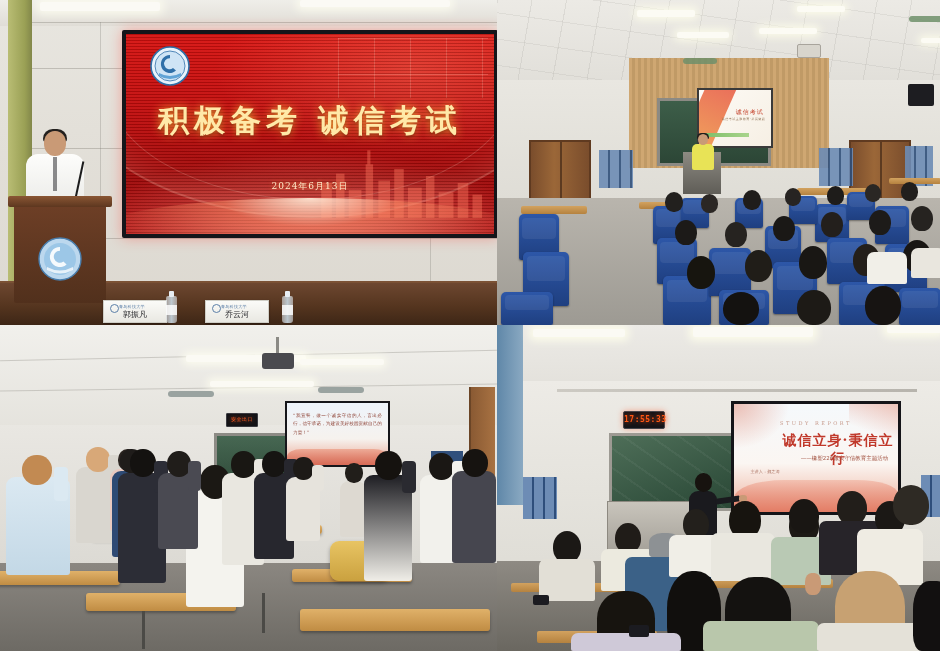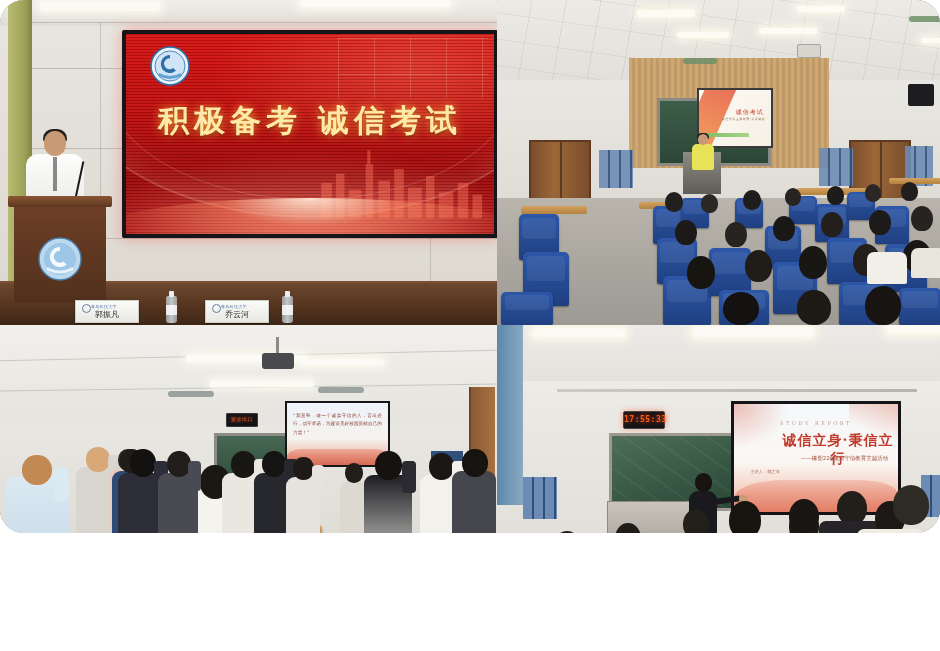--- a/index.html
+++ b/index.html
@@ -1,17 +1,17 @@
 <!DOCTYPE html>
 <html><head>
 <meta charset="utf-8">
 <style>
   html,body{margin:0;padding:0;background:#fff;}
   body{font-family:"Liberation Sans","DejaVu Sans",sans-serif;}
-  #collage{position:relative;width:940px;height:533px;overflow:hidden;background:#2a2a2a;border-radius:24px;}
+  #collage{position:relative;width:940px;height:651px;overflow:hidden;background:#2a2a2a;}
 
   .panel{position:absolute;overflow:hidden;}
   #p1{left:0;top:0;width:497px;height:325px;}
   #p2{left:497px;top:0;width:443px;height:325px;}
   #p3{left:0;top:325px;width:497px;height:326px;}
   #p4{left:497px;top:325px;width:443px;height:326px;}
 
   .fill{position:absolute;left:0;top:0;width:100%;height:100%;}
 
   
@@ -289,20 +289,21 @@
         </svg>
 
         <svg class="led-emblem" viewBox="0 0 40 40">
           <circle cx="20" cy="20" r="19" fill="#e8f2fb" stroke="#2f6fa8" stroke-width="1.6"></circle>
           <circle cx="20" cy="20" r="15" fill="#cfe4f5" stroke="#2f6fa8" stroke-width="0.8"></circle>
           <path d="M20 9 a9 9 0 1 0 6 15.6 l-3-2.6 a5.5 5.5 0 1 1 -3 -9.8 z" fill="#2f6fa8"></path>
           <path d="M9 27 q11 6 22 0 v3 q-11 6 -22 0 z" fill="#5fa3d6"></path>
         </svg>
 
         <div class="led-title">积极备考  诚信考试</div>
+        <div class="led-date">2024年6月13日</div>
         <div class="led-glow"></div>
       </div>
     </div>
 
     <div class="p1-stagefront"></div>
     <div class="p1-floor"></div>
 
     <div class="speaker">
       <div class="sp-body"></div>
       <div class="sp-tie"></div>
@@ -314,21 +315,21 @@
     <div class="podium">
       <div class="podium-top"></div>
       <svg class="podium-logo" viewBox="0 0 44 44">
         <circle cx="22" cy="22" r="21" fill="#bcd8ee" stroke="#4a7fae" stroke-width="1.4"></circle>
         <circle cx="22" cy="22" r="16" fill="#8fc0e4" opacity=".7"></circle>
         <path d="M22 10 a10 10 0 1 0 6.6 17.4 l-3.2-2.9 a6 6 0 1 1 -3.4 -10.8 z" fill="#ffffff" opacity=".9"></path>
         <path d="M9 30 q13 7 26 0 v3 q-13 7 -26 0 z" fill="#ffffff" opacity=".75"></path>
       </svg>
     </div>
 
-    <div class="nameplate" style="left:75px;">
+    <div class="nameplate" style="left:103px;">
       <div class="np-logo"></div>
       <div class="np-logotxt">青岛科技大学</div>
       <div class="np-txt">郭振凡</div>
     </div>
     <div class="bottle" style="left:166px;">
         <div class="bottle-label"></div>
       </div>
 
     <div class="nameplate" style="left:205px;">
       <div class="np-logo"></div>

